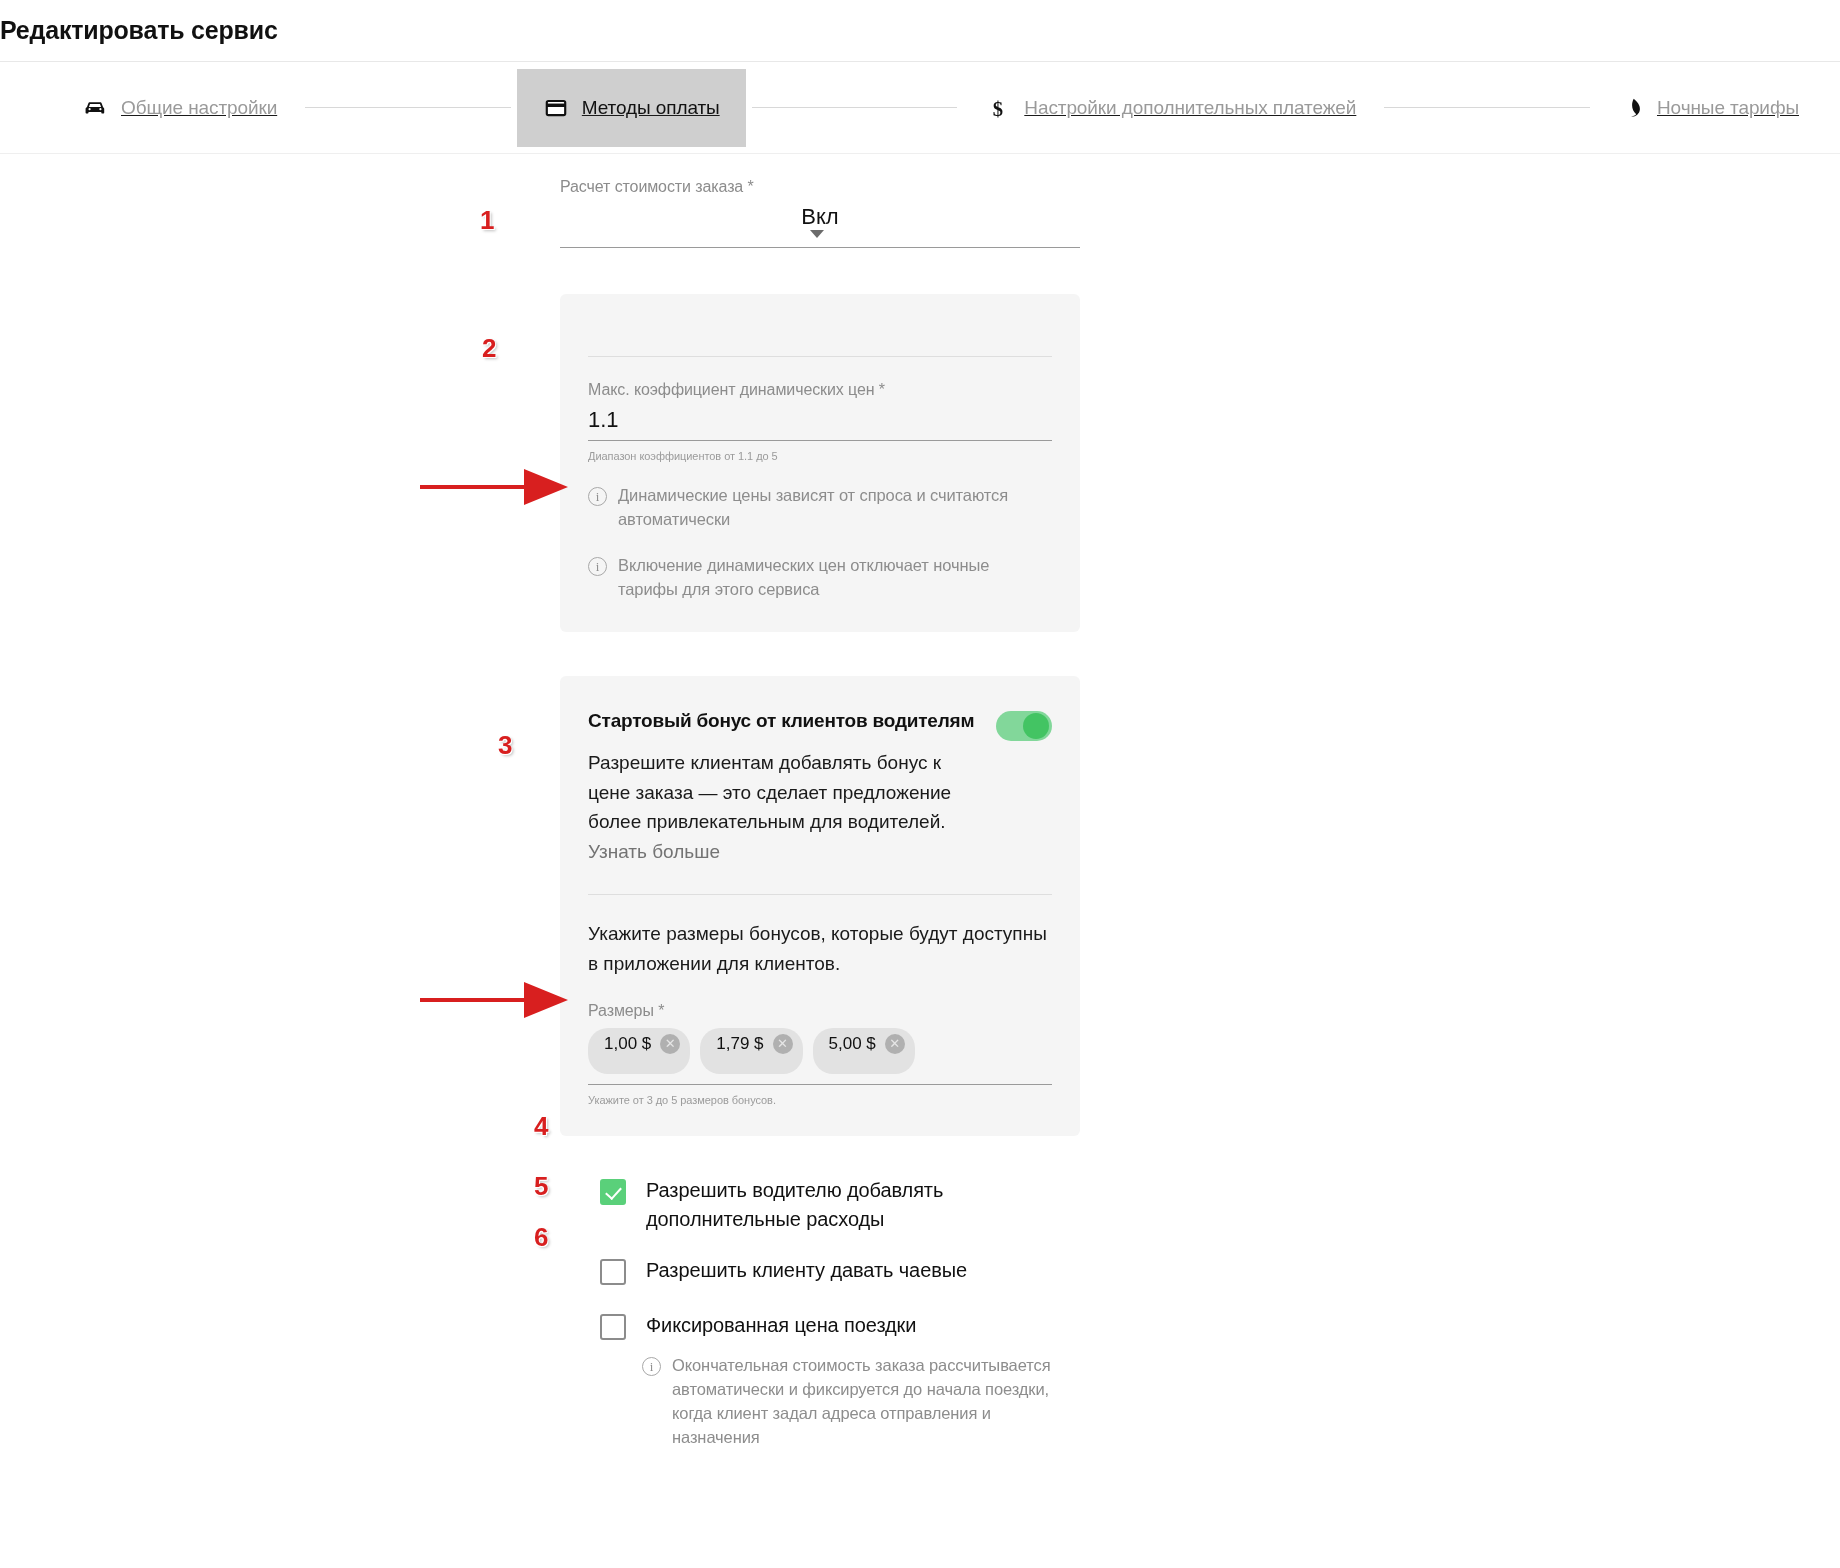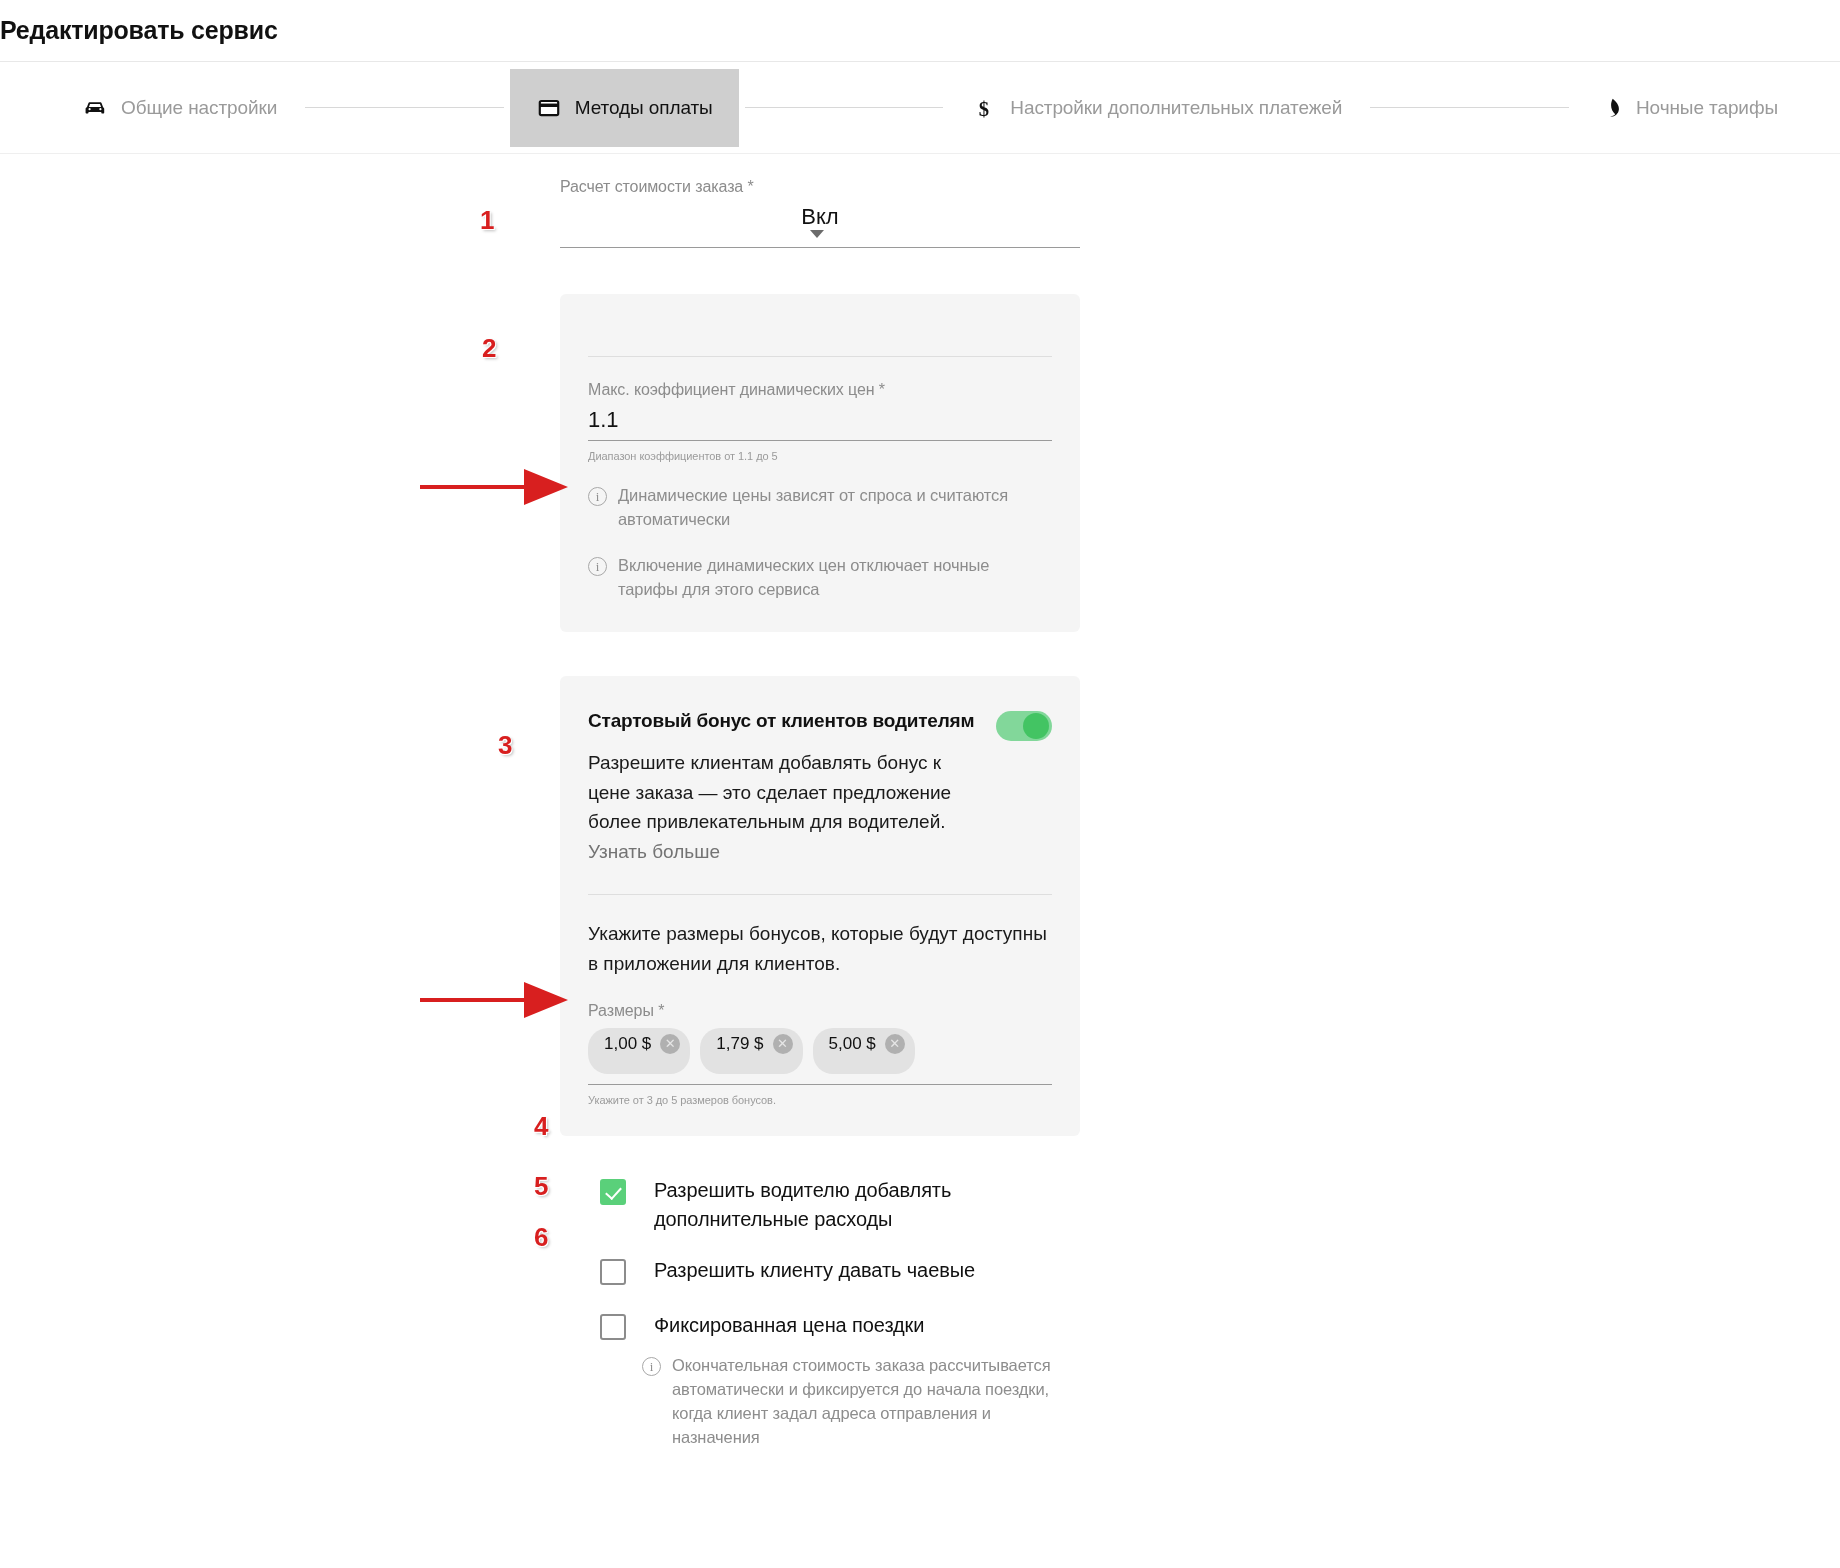--- a/index.html
+++ b/index.html
@@ -26,23 +26,24 @@
     font-weight: bold;
     letter-spacing: -0.2px;
     color: #111;
   }
 
   
   .stepper {
     display: flex;
     align-items: center;
     height: 92px;
-    padding: 0 40px 0 60px;
+    padding: 0 19px 0 60px;
     border-bottom: 1px solid #efefef;
     background: #fff;
+    text-decoration: underline;
   }
   .step {
     display: flex;
     align-items: center;
     gap: 13px;
     padding: 22px 22px;
     white-space: nowrap;
     flex: 0 0 auto;
   }
   .step.active {
@@ -238,21 +239,21 @@
     line-height: 20px;
     text-align: center;
     font-family: "Liberation Sans", sans-serif;
   }
 
   
   .check-list { margin-top: 40px; }
   .check-row {
     display: flex;
     align-items: flex-start;
-    gap: 28px;
+    gap: 20px;
     margin-bottom: 22px;
   }
   .cb {
     width: 26px; height: 26px;
     border: 2px solid #8c8c8c;
     border-radius: 3px;
     flex: 0 0 auto;
     margin-top: 3px;
     background: #fff;
   }

